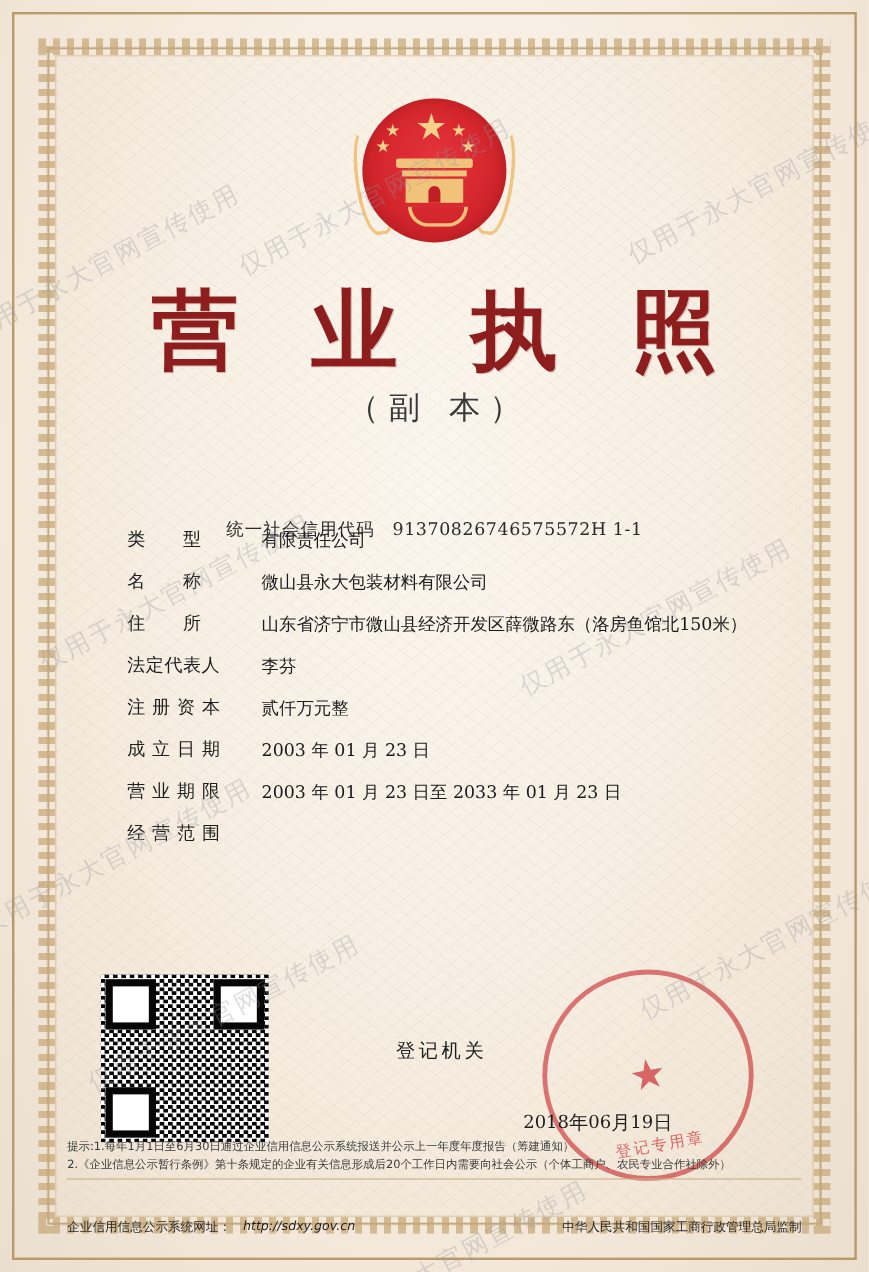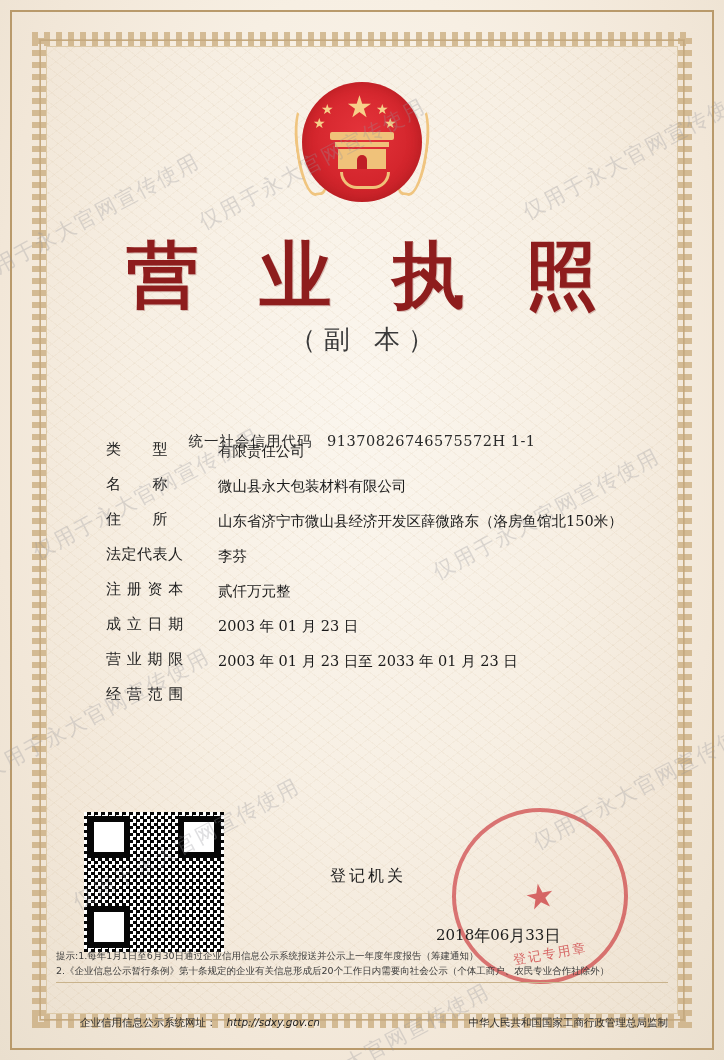--- a/index.html
+++ b/index.html
@@ -339,21 +339,20 @@
     position: absolute;
     left: 56px;
     right: 56px;
     top: 1016px;
     display: flex;
     justify-content: space-between;
     align-items: baseline;
     font-family: "DejaVu Sans", "Liberation Sans", sans-serif;
     font-size: 10.5px;
     color: #2d2d2d;
-    padding-left: 24px;
   }
   .footer .left { display: flex; gap: 10px; }
   .footer .url { color: #1f1f1f; font-style: italic; }
 
   
   .wm {
     position: absolute;
     color: rgba(150,150,155,.30);
     font-family: "DejaVu Sans", "Liberation Sans", sans-serif;
     font-size: 21px;
@@ -464,21 +463,21 @@
   <div class="seal">
     <div class="star-c">★</div>
     <div class="bottom-txt">登记专用章</div>
   </div>
 
   <div class="date-line">
     <span class="num">2018</span>
     <span>年</span>
     <span class="num">06</span>
     <span>月</span>
-    <span class="num">33</span>
+    <span class="num">19</span>
     <span>日</span>
   </div>
 
   <div class="notes">
     <div>提示:1.每年1月1日至6月30日通过企业信用信息公示系统报送并公示上一年度年度报告（筹建通知）</div>
     <div>2.《企业信息公示暂行条例》第十条规定的企业有关信息形成后20个工作日内需要向社会公示（个体工商户、农民专业合作社除外）</div>
     <div class="sep"></div>
   </div>
 
   <div class="footer">

